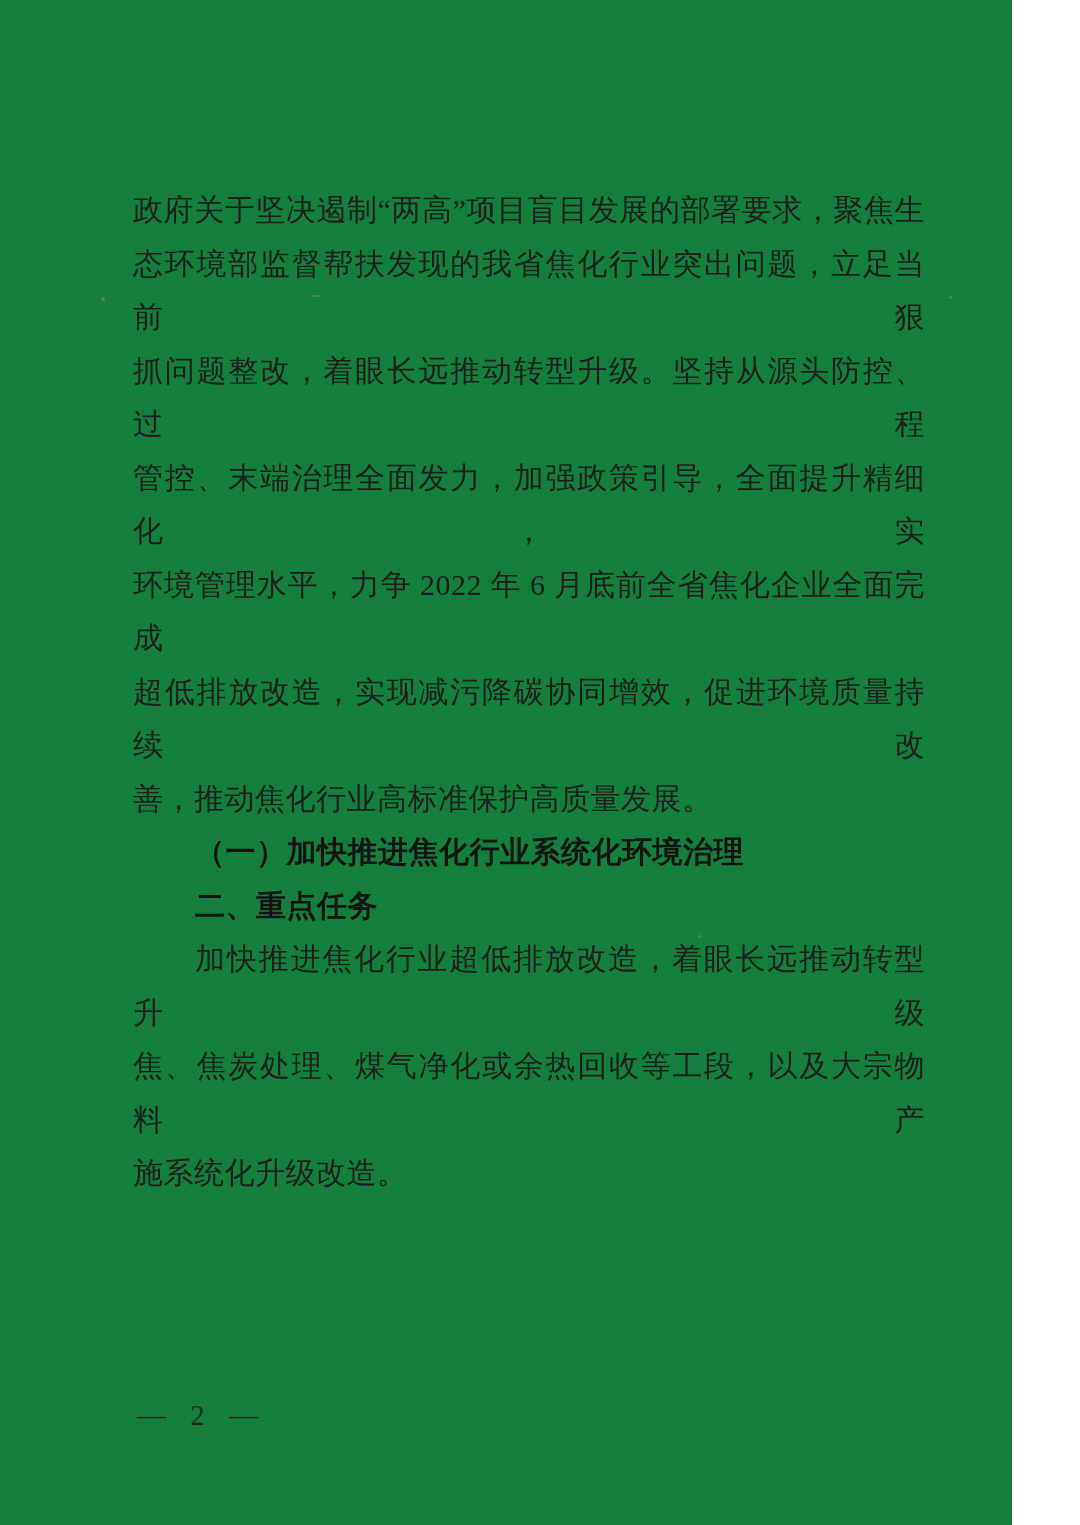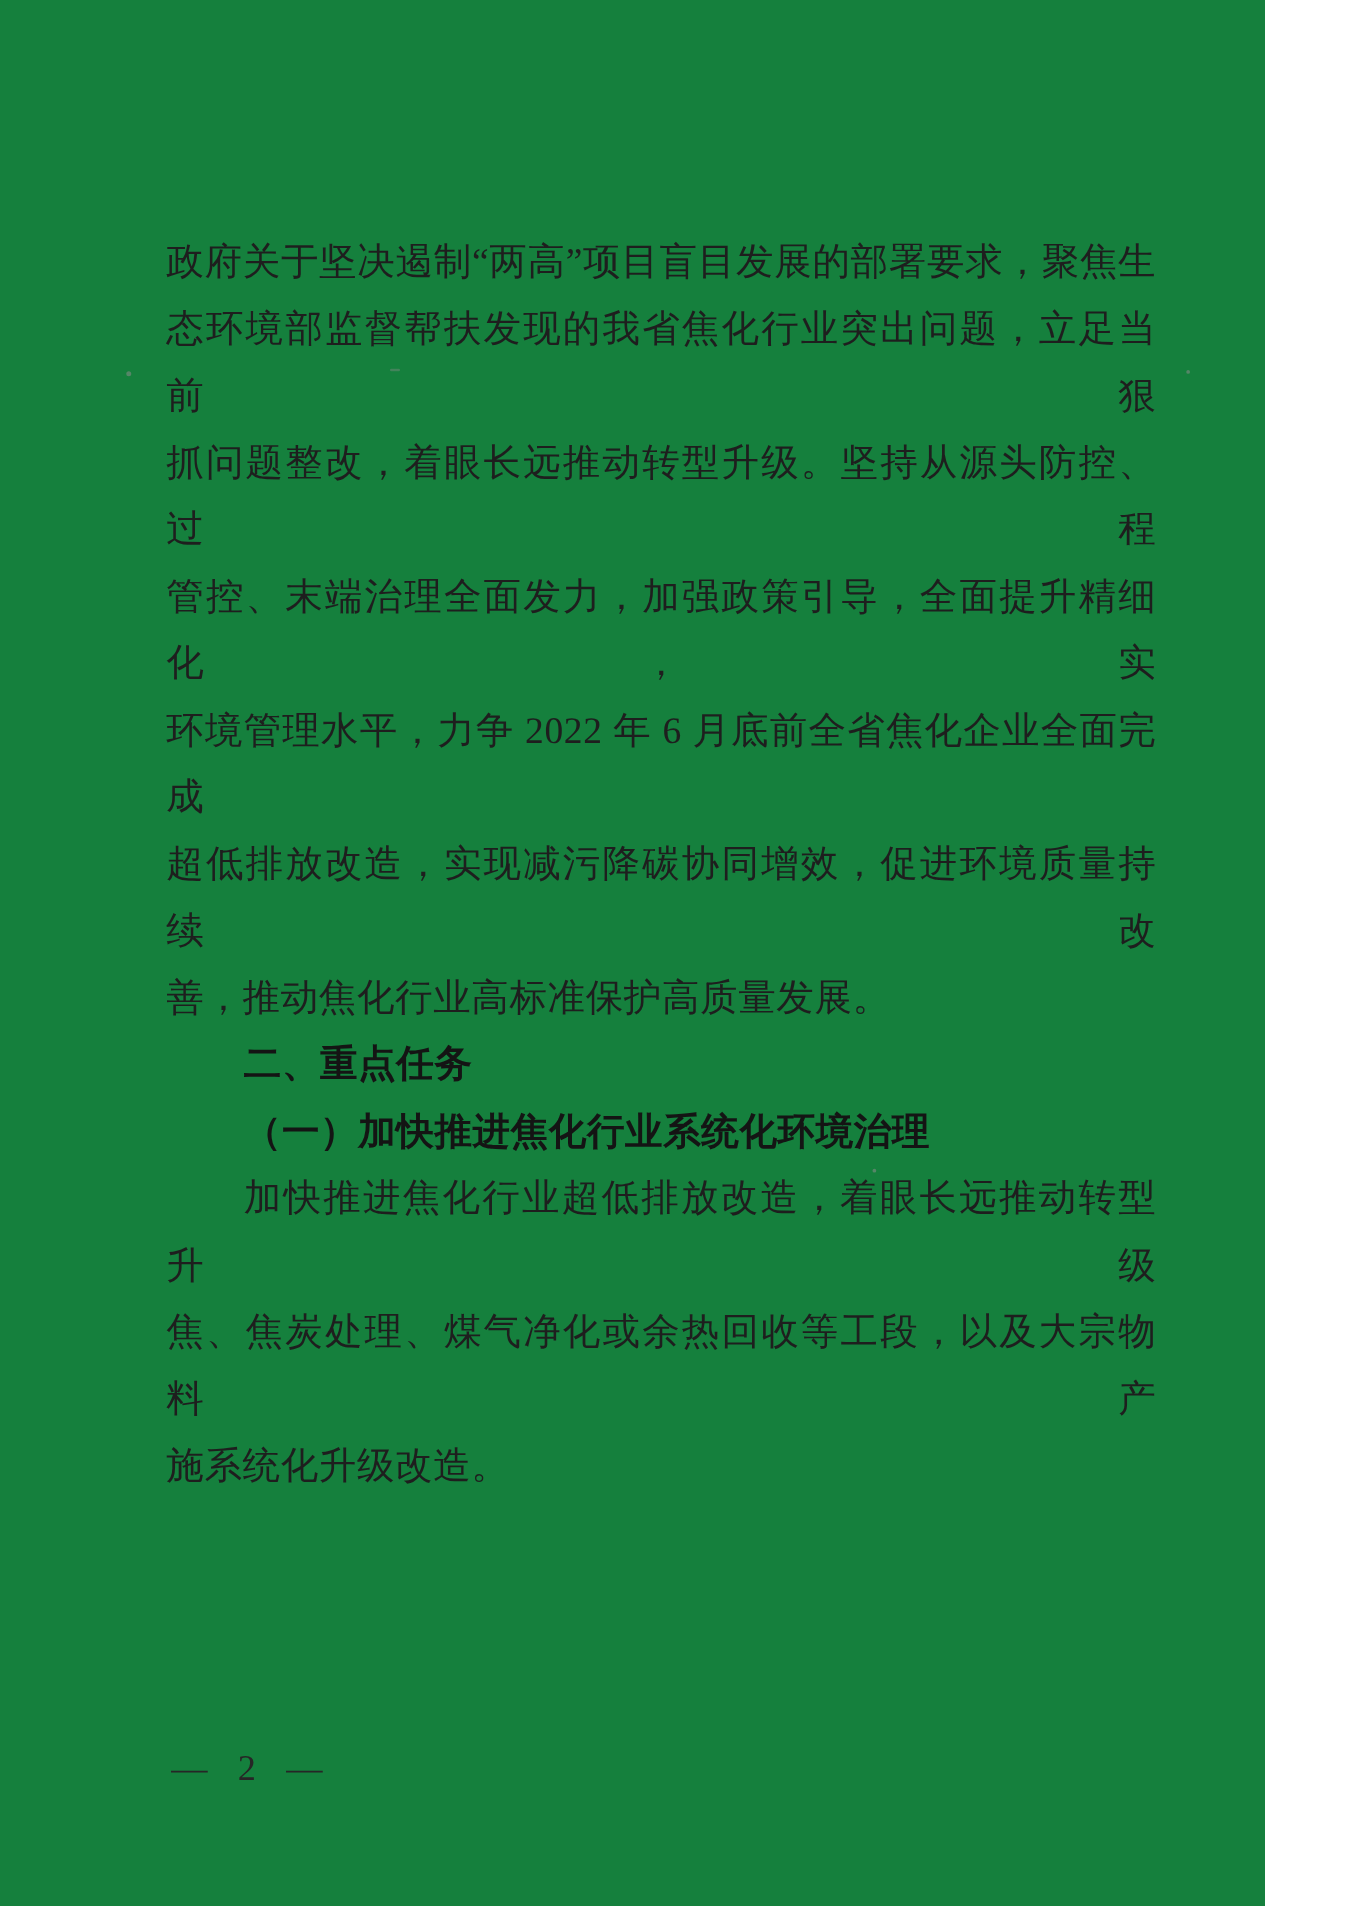--- a/index.html
+++ b/index.html
@@ -63,24 +63,24 @@
       <div class="block">
         <div class="line j"><span>政府关于坚决遏制“两高”项目盲目发展的部署要求，聚焦生</span></div>
         <div class="line j"><span>态环境部监督帮扶发现的我省焦化行业突出问题，立足当前狠</span></div>
         <div class="line j"><span>抓问题整改，着眼长远推动转型升级。坚持从源头防控、过程</span></div>
         <div class="line j"><span>管控、末端治理全面发力，加强政策引导，全面提升精细化，实</span></div>
         <div class="line j"><span>环境管理水平，力争 2022 年 6 月底前全省焦化企业全面完成</span></div>
         <div class="line j"><span>超低排放改造，实现减污降碳协同增效，促进环境质量持续改</span></div>
         <div class="line"><span>善，推动焦化行业高标准保护高质量发展。</span></div>
       </div>
       <div class="block">
-        <div class="line ind"><span class="seg-bold">二、重点任务</span></div>
+        <div class="line ind"><span class="seg-bold">（一）加快推进焦化行业系统化环境治理</span></div>
       </div>
       <div class="block">
-        <div class="line ind"><span class="seg-bold">（一）加快推进焦化行业系统化环境治理</span></div>
+        <div class="line ind"><span class="seg-bold">二、重点任务</span></div>
       </div>
       <div class="block">
         <div class="line j ind"><span>加快推进焦化行业超低排放改造，着眼长远推动转型升级</span></div>
         <div class="line j"><span>焦、焦炭处理、煤气净化或余热回收等工段，以及大宗物料产</span></div>
         <div class="line"><span>施系统化升级改造。</span></div>
       </div>
       <div class="block">
         <div class="line j ind"></div>
       </div>
     </main>

